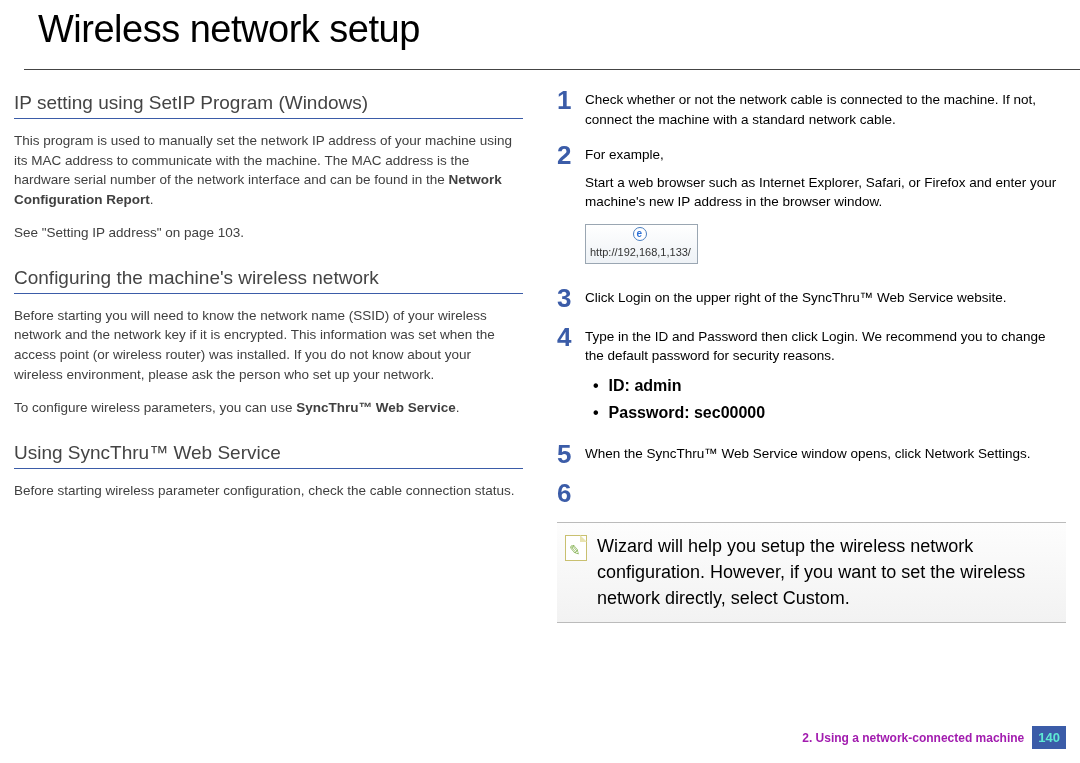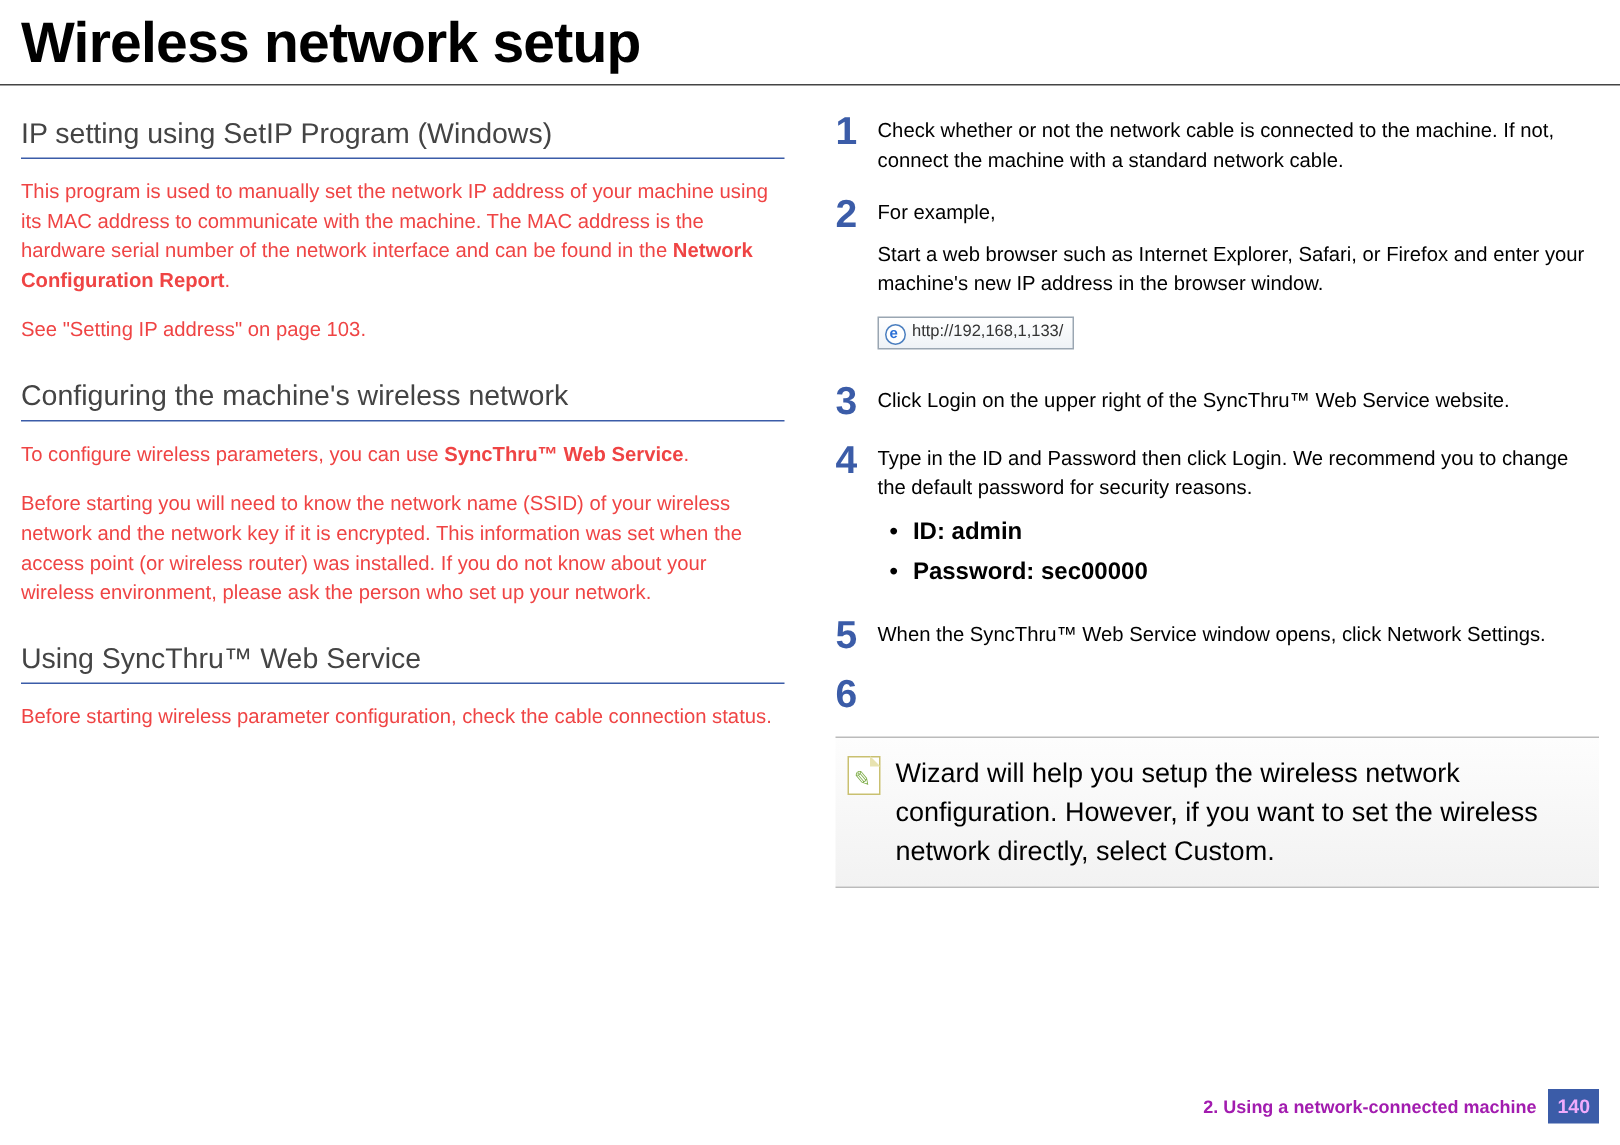--- a/index.html
+++ b/index.html
@@ -6,45 +6,46 @@
   body {
     font-family: "Myriad Pro", "Segoe UI", Arial, sans-serif;
     background: #fff;
     width: 1080px;
     height: 763px;
     overflow: hidden;
     color: #000;
   }
   .page-title {
     font-size: 38px;
-    font-weight: 700;
-    padding: 8px 14px 5px;
+    font-weight: 400;
+    padding: 8px 14px 18px;
     border-bottom: 1px solid #444;
     letter-spacing: -0.5px;
+    margin-left: 24px;
   }
   .columns {
     display: flex;
     padding: 20px 14px 0;
     gap: 34px;
   }
   .col { flex: 1; }
   .section-head {
     font-size: 19px;
     font-weight: 400;
     color: #444;
     padding-bottom: 4px;
     border-bottom: 1px solid #3b5ca8;
     margin-bottom: 12px;
     margin-top: 2px;
   }
   .body-text {
     font-size: 13.5px;
     line-height: 1.45;
     margin-bottom: 14px;
-    color: #ef4444;
+    color: #404040;
   }
   .body-text .b { font-weight: 700; }
   .step {
     display: flex;
     align-items: flex-start;
     margin-bottom: 16px;
   }
   .step-num {
     font-size: 26px;
     font-weight: 700;
@@ -54,28 +55,29 @@
     line-height: 1;
     margin-top: -3px;
   }
   .step-body { flex: 1; font-size: 13.5px; line-height: 1.45; }
   .step-body p { margin-bottom: 8px; }
   .sub-bullets { list-style: none; margin: 4px 0 0 8px; }
   .sub-bullets li::before { content: "•"; margin-right: 10px; font-weight:700; }
   .sub-bullets li { font-size: 16px; font-weight: 700; margin-bottom: 4px; }
   .url-box {
     display: inline-flex;
-    align-items: flex-end;
+    align-items: center;
     border: 1px solid #9aa6b2;
     background: linear-gradient(#fff,#eef2f6);
     padding: 2px 6px 2px 4px;
     font-size: 11px;
     color: #333;
     margin: 4px 0 8px;
     gap: 4px;
+    flex-direction: column;
   }
   .url-box .globe {
     width: 14px; height: 14px;
     border-radius: 50%;
     background: #fff;
     border: 1px solid #4a7ebf;
     position: relative;
   }
   .url-box .globe::after{
     content:"e";
@@ -121,44 +123,44 @@
     align-items: center;
     gap: 8px;
   }
   .footer-text {
     color: #a21caf;
     font-weight: 700;
     font-size: 12px;
   }
   .page-num {
     background: #3b5ca8;
-    color: #f0abfc;
+    color: #5eead4;
     font-weight: 700;
     font-size: 13px;
     padding: 4px 6px;
   }
 </style>
 </head>
 <body>
 
 <div class="page-title">Wireless network setup</div>
 
 <div class="columns">
   <div class="col">
     <div class="section-head">IP setting using SetIP Program (Windows)</div>
     <p class="body-text">
       <span>This program is used to manually set the network IP address of your machine using its MAC address to communicate with the machine. The MAC address is the hardware serial number of the network interface and can be found in the </span><span class="b">Network Configuration Report</span><span>.</span>
     </p>
     <p class="body-text">See "Setting IP address" on page 103.</p>
 
     <div class="section-head" style="margin-top:24px">Configuring the machine's wireless network</div>
+    <p class="body-text">Before starting you will need to know the network name (SSID) of your wireless network and the network key if it is encrypted. This information was set when the access point (or wireless router) was installed. If you do not know about your wireless environment, please ask the person who set up your network.</p>
     <p class="body-text">
       <span>To configure wireless parameters, you can use </span><span class="b">SyncThru™ Web Service</span><span>.</span>
     </p>
-    <p class="body-text">Before starting you will need to know the network name (SSID) of your wireless network and the network key if it is encrypted. This information was set when the access point (or wireless router) was installed. If you do not know about your wireless environment, please ask the person who set up your network.</p>
 
     <div class="section-head" style="margin-top:24px">Using SyncThru™ Web Service</div>
     <p class="body-text">Before starting wireless parameter configuration, check the cable connection status.</p>
   </div>
 
   <div class="col">
 
     <div class="step">
       <div class="step-num">1</div>
       <div class="step-body"><span>Check whether or not the network cable is connected to the machine. If not, connect the machine with a standard network cable.</span></div>

